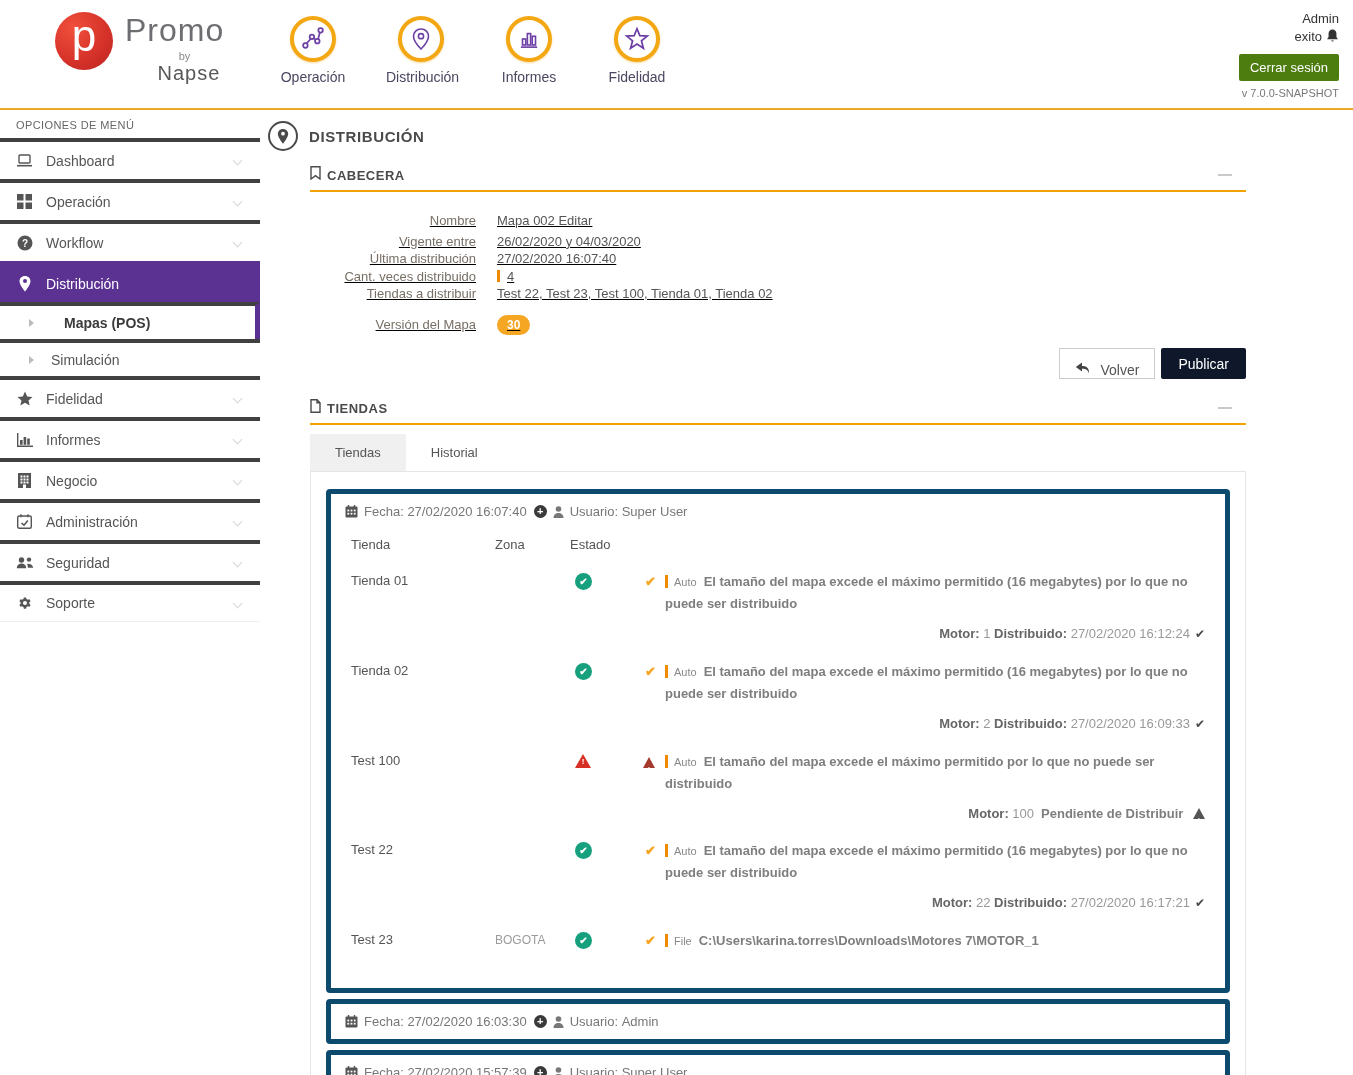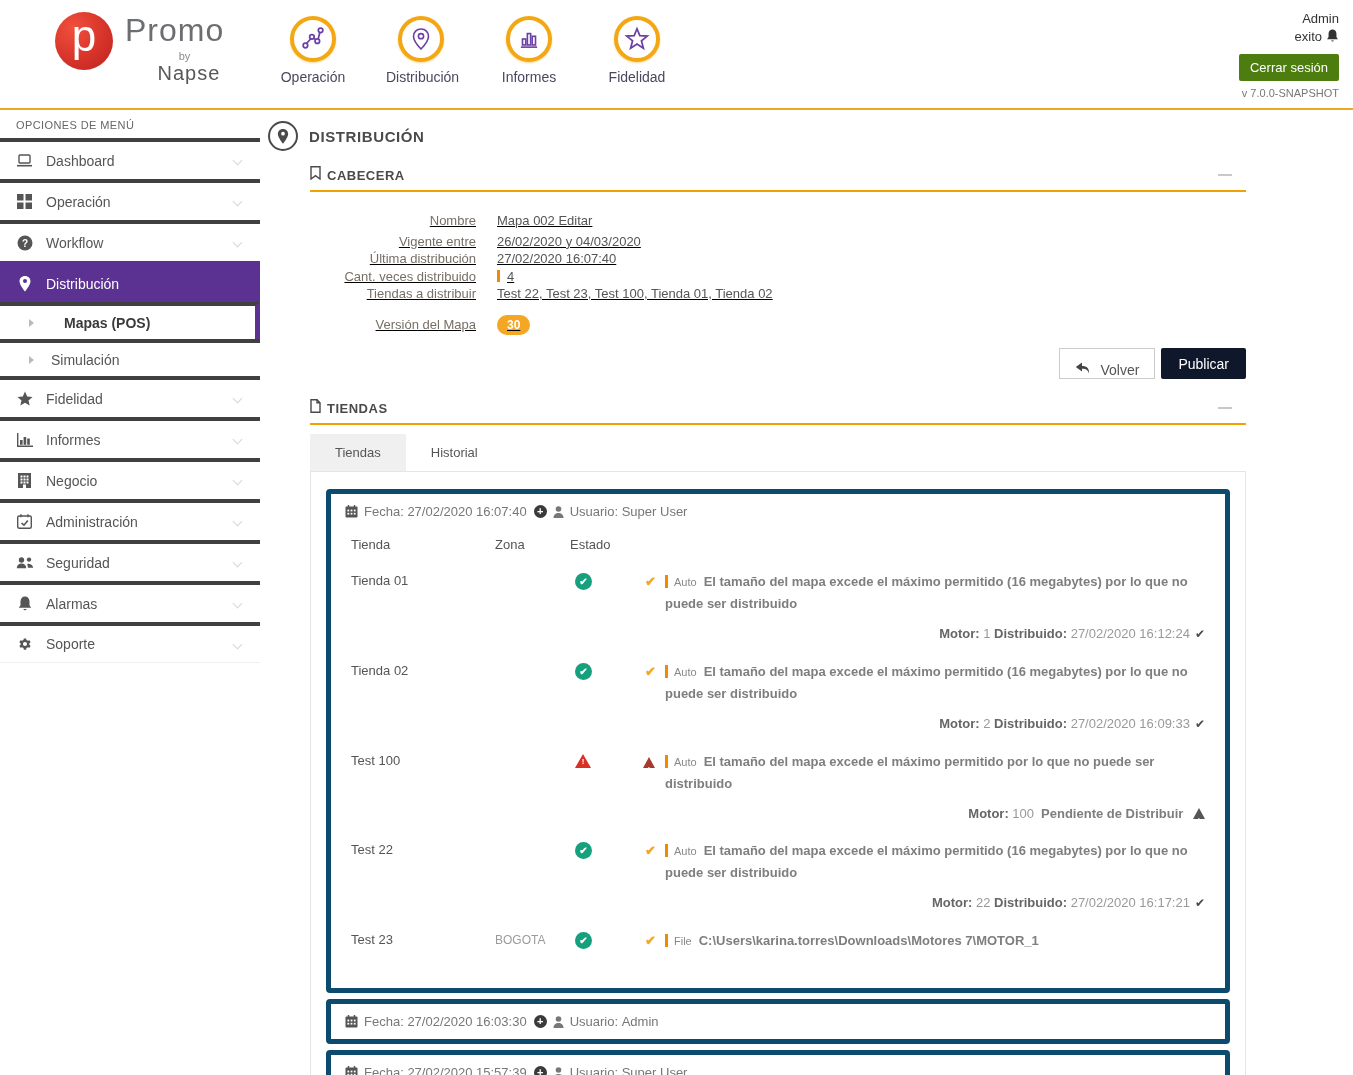--- a/index.html
+++ b/index.html
@@ -305,30 +305,20 @@
                   <circle cx="13" cy="3.6" r="2.2"></circle>
                   <path d="M11.2 7.9c2.4-.5 5.6.7 6 3.8h-5.3c-.1-1.6-.4-2.9-.7-3.8z"></path>
                 </g>
               </svg>
             </span>
           <span class="sb-label">Seguridad</span>
             <span class="chev"></span>
         </li>
         <li class="sb-item">
           <span class="sb-ico">
-              <svg width="14" height="16" viewBox="0 0 14 16">
-                <path d="M7 .5C4.2.5 2.5 2.6 2.5 5.3v3.9L.8 11.8h12.4L11.5 9.2V5.3C11.5 2.6 9.8.5 7 .5z" fill="#555"></path>
-                <path d="M5.3 13a1.8 1.8 0 0 0 3.4 0z" fill="#555"></path>
-              </svg>
-            </span>
-          <span class="sb-label">Alarmas</span>
-            <span class="chev"></span>
-        </li>
-        <li class="sb-item">
-          <span class="sb-ico">
               <svg width="15" height="15" viewBox="0 0 16 16">
                 <path fill="#555" d="M9.7 1.5l.4 1.8c.5.2 1 .4 1.4.8l1.8-.6 1.2 2-1.4 1.2c.1.3.1.6.1.8s0 .5-.1.8l1.4 1.2-1.2 2-1.8-.6c-.4.4-.9.6-1.4.8l-.4 1.8H7.3l-.4-1.8c-.5-.2-1-.4-1.4-.8l-1.8.6-1.2-2 1.4-1.2c-.1-.3-.1-.6-.1-.8s0-.5.1-.8L2.5 5.5l1.2-2 1.8.6c.4-.4.9-.6 1.4-.8l.4-1.8h2.4z"></path>
                 <circle cx="8.5" cy="7.5" r="2.2" fill="#fff"></circle>
               </svg>
             </span>
           <span class="sb-label">Soporte</span>
             <span class="chev"></span>
         </li>
       </ul>
     </div>

